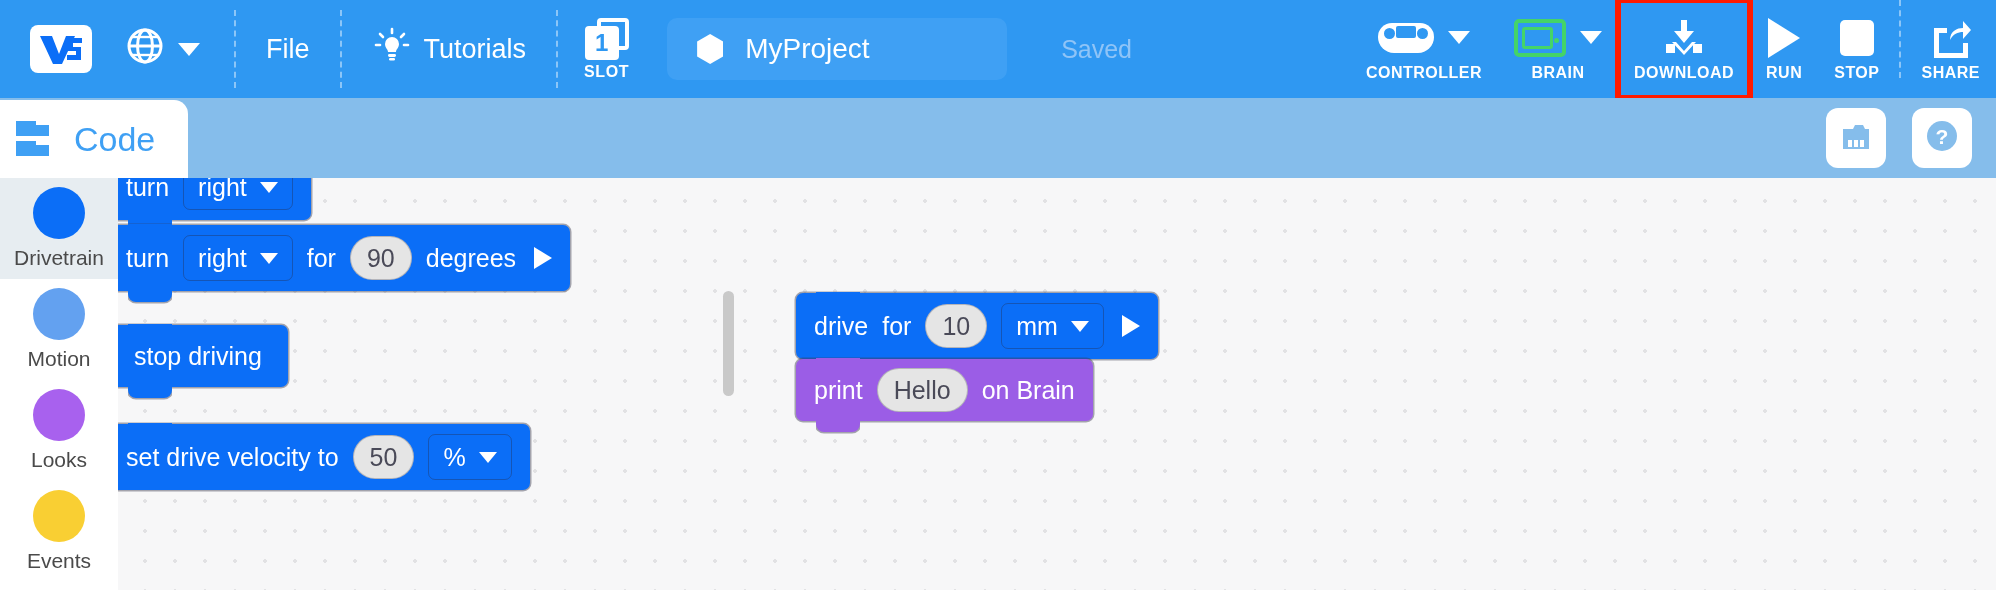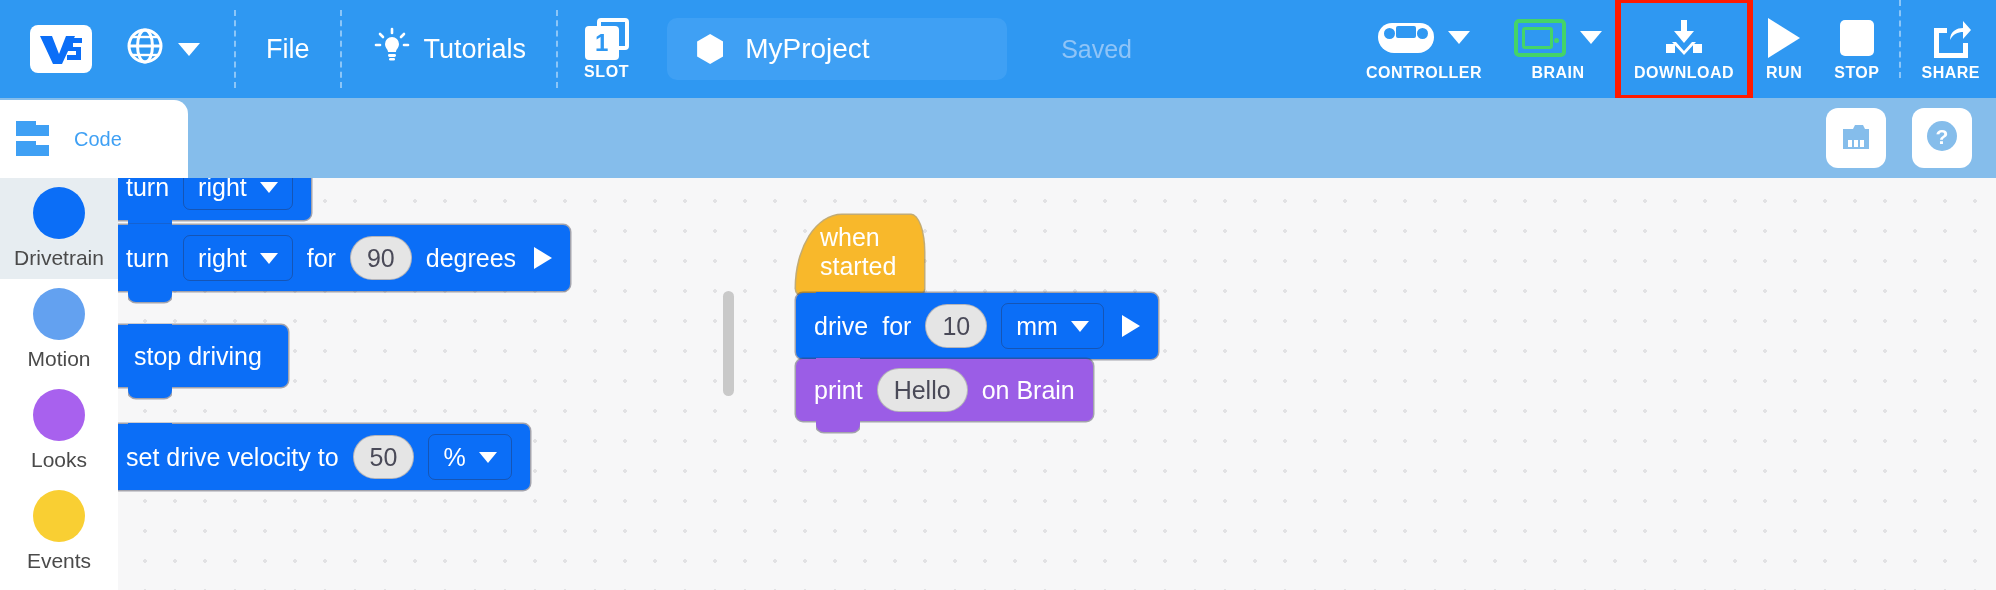--- a/index.html
+++ b/index.html
@@ -126,21 +126,21 @@
     position: absolute; left: 0; top: 98px; width: 1996px; height: 80px;
     background: #85bdeb;
   }
   .codetab {
     position: absolute; left: 0; top: 100px; width: 188px; height: 78px;
     background: #fff; border-radius: 0 14px 0 0;
     display: flex; align-items: center; gap: 12px; padding-left: 14px;
     z-index: 5;
   }
   .codetab-icon { width: 48px; height: 44px; }
-  .codetab-label { color: #3fa0f4; font-size: 20px; }
+  .codetab-label { color: #3fa0f4; font-size: 34px; }
 
   .subbar-right {
     position: absolute; right: 24px; top: 98px; height: 80px;
     display: flex; align-items: center; gap: 26px;
   }
   .sb-btn {
     width: 60px; height: 60px; background: #fff; border-radius: 12px;
     display: flex; align-items: center; justify-content: center;
   }
 
@@ -456,24 +456,20 @@
   <div class="blk blue" style="left:-10px; top:246px; height:66px;">
     <span class="notch"></span>
     <span>set drive velocity to</span>
     <span class="oval">50</span>
     <span class="dd">
       <span>%</span>
       <span class="dd-caret"></span>
     </span>
   </div>
 
-  <div class="hat" style="left:678px; top:37px; width:128px; height:80px;">
-    <span class="bump" style="background:#f8b82b; left:16px;"></span>
-    <span>when started</span>
-  </div>
 
   <div class="blk blue" style="left:678px; top:115px; height:66px;">
     <span class="notch"></span>
     <span class="bump"></span>
     <span>drive</span>
     <span>for</span>
     <span class="oval">10</span>
     <span class="dd">
       <span>mm</span>
       <span class="dd-caret"></span>

